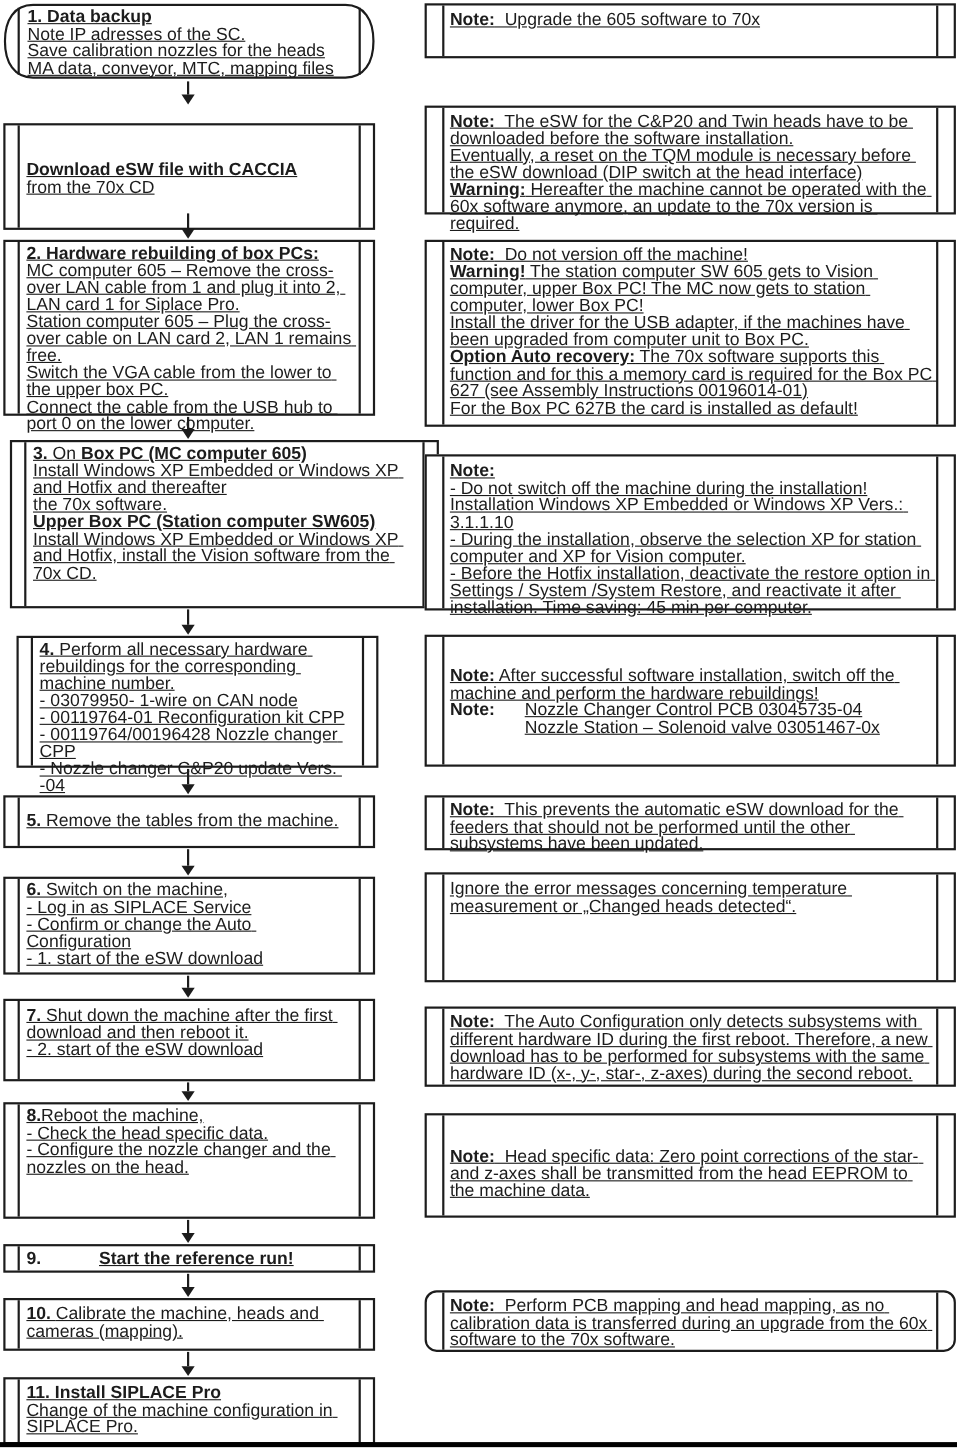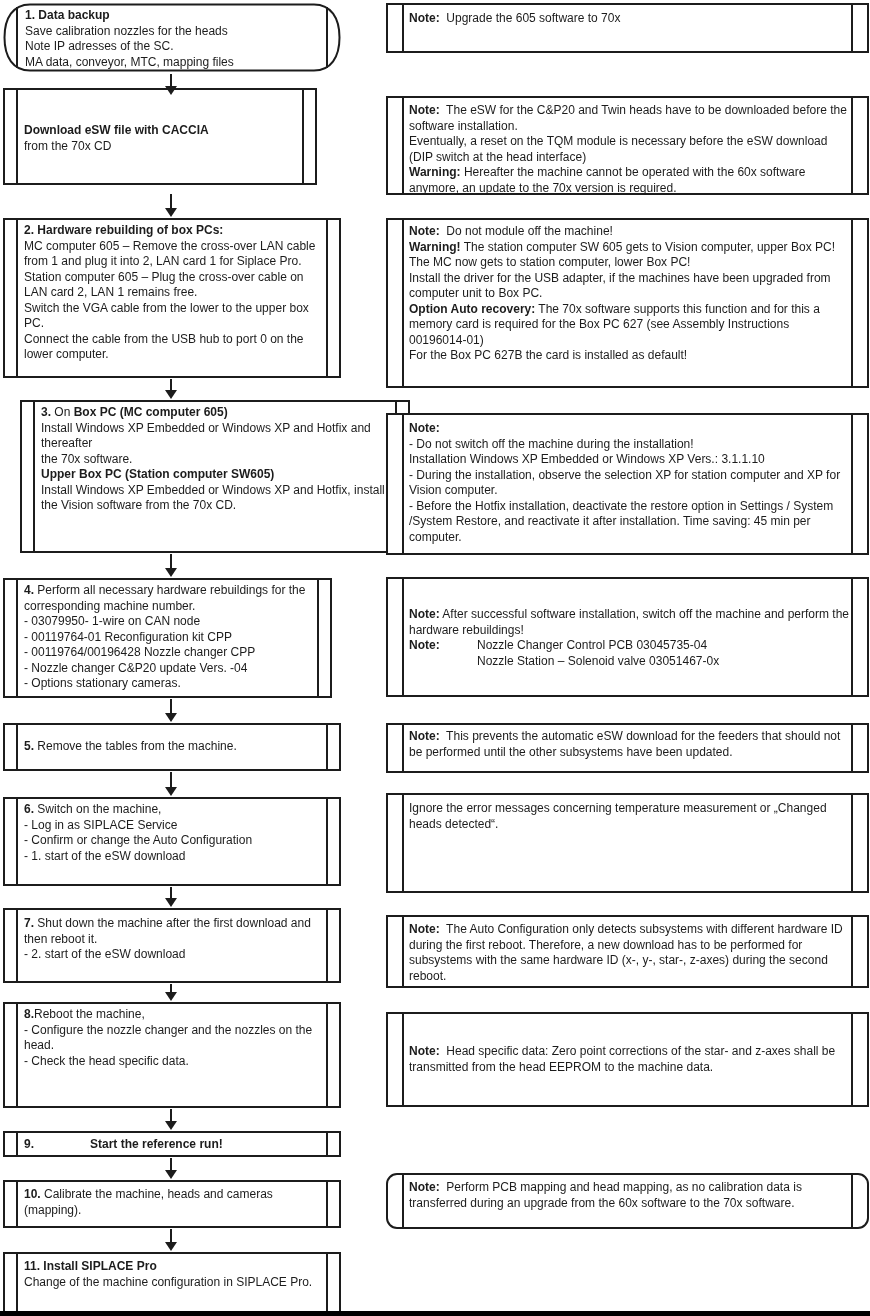--- a/index.html
+++ b/index.html
@@ -10,21 +10,21 @@
   .box{
     position:absolute;background:#ffffff;border:2px solid #1c1c1c;box-sizing:border-box;
   }
   .rail{position:absolute;top:0;bottom:0;width:0;border-left:2px solid #1c1c1c;}
   .step .rail.l{left:11px}
   .step .rail.r{right:11px}
   .note .rail.l{left:14px}
   .note .rail.r{right:14px}
   .tbox{position:absolute;background:#ffffff;box-sizing:border-box;}
   .tbox svg{position:absolute;left:0;top:0;}
-  .content{position:absolute;font-size:12px;line-height:15.5px;}
+  .content{position:absolute;font-size:16px;line-height:15.5px;text-decoration:underline;}
   .step .content,.tbox .content{left:19px;right:14px;}
   .tbox .content{left:22px;}
   .note .content{left:21px;right:18px;}
   .ln{white-space:pre-wrap;}
   .b{font-weight:bold;}
   .arrow{position:absolute;display:flex;flex-direction:column;align-items:center;width:12px;}
   .shaft{width:2px;background:#1c1c1c;flex:1 1 auto;}
   .head{width:0;height:0;border-left:6px solid transparent;border-right:6px solid transparent;border-top:9px solid #1c1c1c;flex:0 0 auto;}
   .bottom-edge{position:absolute;left:0;width:870px;background:#000;}
 </style>
@@ -34,56 +34,56 @@
 <div id="page">
   <div id="boxes-layer">
       <div class="tbox" style="left: 3px; top: 3px; width: 338px; height: 69px;">
         <svg width="338" height="69" viewBox="0 0 338 69">
           <path d="M 27 1.5 H 311 C 328 1.5 336.5 15 336.5 34.5 C 336.5 54 328 67.5 311 67.5 H 27 C 10 67.5 1.5 54 1.5 34.5 C 1.5 15 10 1.5 27 1.5 Z" fill="none" stroke="#1c1c1c" stroke-width="2"></path>
           <line x1="14" y1="4" x2="14" y2="65" stroke="#1c1c1c" stroke-width="2"></line>
           <line x1="324" y1="4" x2="324" y2="65" stroke="#1c1c1c" stroke-width="2"></line>
         </svg>
         <div class="content" style="top: 5px;">
           <div class="ln"><span class="b">1. Data backup</span></div>
+          <div class="ln"><span>Note IP adresses of the SC.</span></div>
           <div class="ln"><span>Save calibration nozzles for the heads</span></div>
-          <div class="ln"><span>Note IP adresses of the SC.</span></div>
           <div class="ln"><span>MA data, conveyor, MTC, mapping files</span></div>
         </div>
       </div>
-      <div class="box step" style="left: 3px; top: 88px; width: 314px; height: 97px;">
+      <div class="box step" style="left: 3px; top: 112px; width: 338px; height: 97px;">
         <div class="rail l"></div>
         <div class="rail r"></div>
         <div class="content" style="top: 33px;">
           <div class="ln"><span class="b">Download eSW file with CACCIA</span></div>
           <div class="ln"><span>from the 70x CD</span></div>
         </div>
       </div>
       <div class="box step" style="left: 3px; top: 218px; width: 338px; height: 160px;">
         <div class="rail l"></div>
         <div class="rail r"></div>
         <div class="content" style="top: 3px;">
           <div class="ln"><span class="b">2. Hardware rebuilding of box PCs:</span></div>
           <div class="ln"><span>MC computer 605 – Remove the cross-over LAN cable from 1 and plug it into 2, LAN card 1 for Siplace Pro.</span></div>
           <div class="ln"><span>Station computer 605 – Plug the cross-over cable on LAN card 2, LAN 1 remains free.</span></div>
           <div class="ln"><span>Switch the VGA cable from the lower to the upper box PC.</span></div>
           <div class="ln"><span>Connect the cable from the USB hub to port 0 on the lower computer.</span></div>
         </div>
       </div>
-      <div class="box step" style="left: 20px; top: 400px; width: 390px; height: 153px;">
+      <div class="box step" style="left: 9px; top: 400px; width: 390px; height: 153px;">
         <div class="rail l"></div>
         <div class="rail r"></div>
         <div class="content" style="top: 3px;">
           <div class="ln"><span class="b">3. </span><span>On </span><span class="b">Box PC (MC computer 605)</span></div>
           <div class="ln"><span>Install Windows XP Embedded or Windows XP and Hotfix and thereafter</span></div>
           <div class="ln"><span>the 70x software.</span></div>
           <div class="ln"><span class="b">Upper Box PC (Station computer SW605)</span></div>
           <div class="ln"><span>Install Windows XP Embedded or Windows XP and Hotfix, install the Vision software from the 70x CD.</span></div>
         </div>
       </div>
-      <div class="box step" style="left: 3px; top: 578px; width: 329px; height: 120px;">
+      <div class="box step" style="left: 15px; top: 578px; width: 329px; height: 120px;">
         <div class="rail l"></div>
         <div class="rail r"></div>
         <div class="content" style="top: 3px;">
           <div class="ln"><span class="b">4. </span><span>Perform all necessary hardware rebuildings for the corresponding machine number.</span></div>
           <div class="ln"><span>- 03079950- 1-wire on CAN node</span></div>
           <div class="ln"><span>- 00119764-01 Reconfiguration kit CPP</span></div>
           <div class="ln"><span>- 00119764/00196428 Nozzle changer CPP</span></div>
           <div class="ln"><span>- Nozzle changer C&amp;P20 update Vers. -04</span></div>
           <div class="ln"><span>- Options stationary cameras.</span></div>
         </div>
@@ -111,22 +111,22 @@
         <div class="content" style="top: 6px;">
           <div class="ln"><span class="b">7. </span><span>Shut down the machine after the first download and then reboot it.</span></div>
           <div class="ln"><span>- 2. start of the eSW download</span></div>
         </div>
       </div>
       <div class="box step" style="left: 3px; top: 1002px; width: 338px; height: 106px;">
         <div class="rail l"></div>
         <div class="rail r"></div>
         <div class="content" style="top: 3px;">
           <div class="ln"><span class="b">8.</span><span>Reboot the machine,</span></div>
+          <div class="ln"><span>- Check the head specific data.</span></div>
           <div class="ln"><span>- Configure the nozzle changer and the nozzles on the head.</span></div>
-          <div class="ln"><span>- Check the head specific data.</span></div>
         </div>
       </div>
       <div class="box step" style="left: 3px; top: 1131px; width: 338px; height: 26px;">
         <div class="rail l"></div>
         <div class="rail r"></div>
         <div class="content" style="top: 4px;">
           <div class="ln"><span class="b" style="display: inline-block; width: 66px;">9.</span><span class="b">Start the reference run!</span></div>
         </div>
       </div>
       <div class="box step" style="left: 3px; top: 1180px; width: 338px; height: 48px;">
@@ -157,21 +157,21 @@
         <div class="content" style="top: 5px;">
           <div class="ln"><span class="b">Note:</span><span>  The eSW for the C&amp;P20 and Twin heads have to be downloaded before the software installation.</span></div>
           <div class="ln"><span>Eventually, a reset on the TQM module is necessary before the eSW download (DIP switch at the head interface)</span></div>
           <div class="ln"><span class="b">Warning:</span><span> Hereafter the machine cannot be operated with the 60x software anymore, an update to the 70x version is required.</span></div>
         </div>
       </div>
       <div class="box note" style="left: 386px; top: 218px; width: 483px; height: 170px;">
         <div class="rail l"></div>
         <div class="rail r"></div>
         <div class="content" style="top: 4px;">
-          <div class="ln"><span class="b">Note:</span><span>  Do not module off the machine!</span></div>
+          <div class="ln"><span class="b">Note:</span><span>  Do not version off the machine!</span></div>
           <div class="ln"><span class="b">Warning!</span><span> The station computer SW 605 gets to Vision computer, upper Box PC! The MC now gets to station computer, lower Box PC!</span></div>
           <div class="ln"><span>Install the driver for the USB adapter, if the machines have been upgraded from computer unit to Box PC.</span></div>
           <div class="ln"><span class="b">Option Auto recovery:</span><span> The 70x software supports this function and for this a memory card is required for the Box PC 627 (see Assembly Instructions 00196014-01)</span></div>
           <div class="ln"><span>For the Box PC 627B the card is installed as default!</span></div>
         </div>
       </div>
       <div class="box note" style="left: 386px; top: 413px; width: 483px; height: 142px;">
         <div class="rail l"></div>
         <div class="rail r"></div>
         <div class="content" style="top: 6px;">

